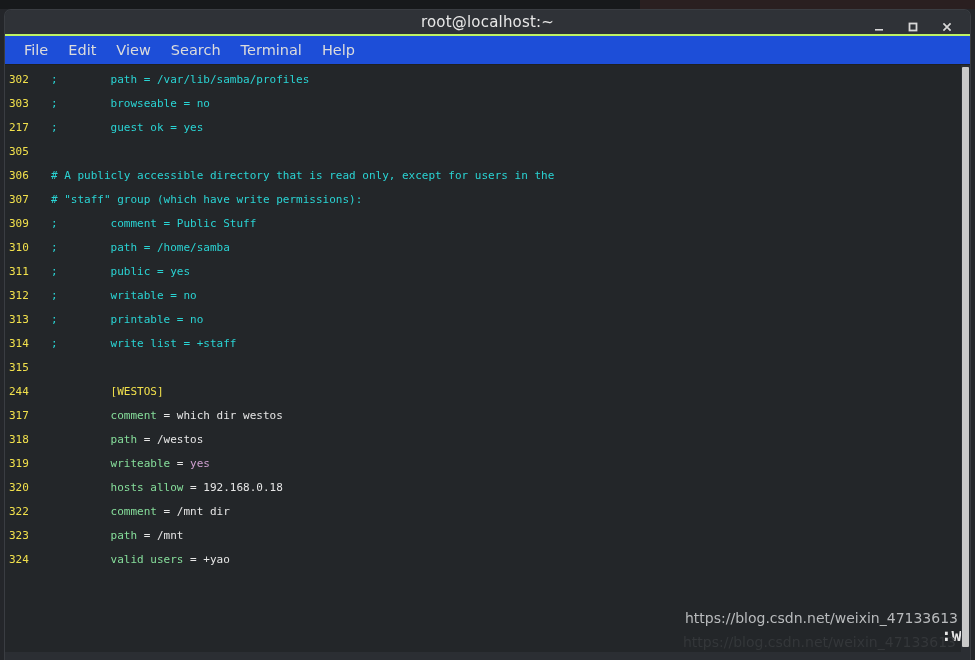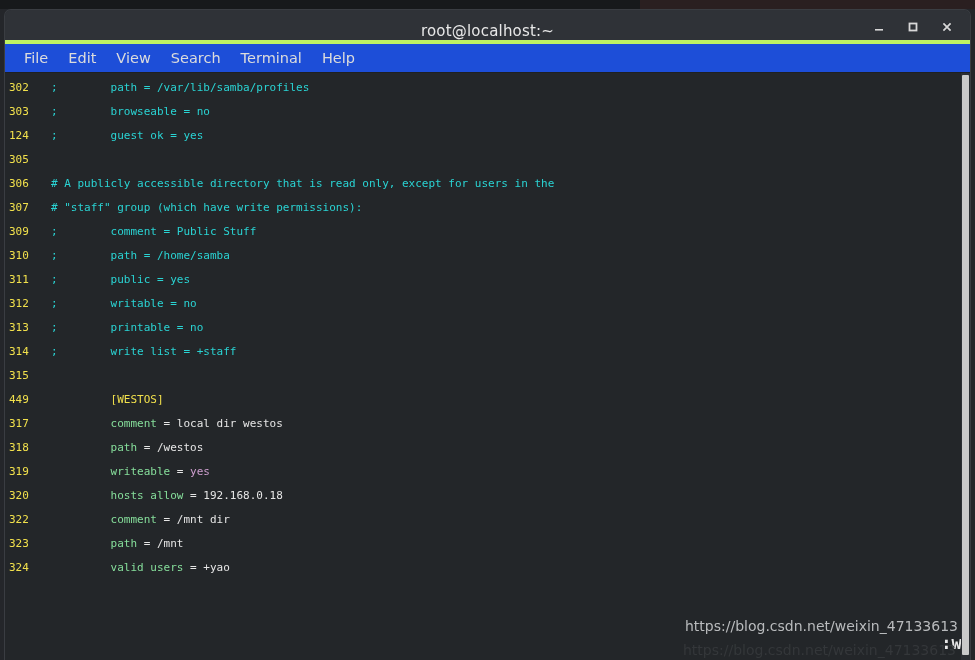--- a/index.html
+++ b/index.html
@@ -43,25 +43,25 @@
     border-top-left-radius: 7px;
     border-top-right-radius: 7px;
     border: 1px solid #3a3d42;
     border-bottom: none;
     overflow: hidden;
   }
 
   
   .titlebar {
     position: relative;
-    height: 34px;
+    height: 26px;
     background: #2f3237;
-    border-bottom: 4px solid #bef264;
-    display: flex;
-    align-items: flex-end;
+    border-bottom: 2px solid #bef264;
+    display: flex;
+    align-items: center;
     justify-content: center;
   }
   .title-text {
     font-family: "DejaVu Sans", sans-serif;
     font-size: 15px;
     color: #e8e8e8;
     letter-spacing: 0.2px;
   }
   .win-controls {
     position: absolute;
@@ -244,33 +244,33 @@
       <div class="menu-item">Search</div>
       <div class="menu-item">Terminal</div>
       <div class="menu-item">Help</div>
     </div>
 
     <div class="term">
 
       <div class="lines" id="lines-host">
           <div class="line"><span class="lnum">302</span><span class="c-cyan">;        path = /var/lib/samba/profiles</span></div>
           <div class="line"><span class="lnum">303</span><span class="c-cyan">;        browseable = no</span></div>
-          <div class="line"><span class="lnum">124</span><span class="c-cyan">;        guest ok = yes</span></div>
+          <div class="line"><span class="lnum">217</span><span class="c-cyan">;        guest ok = yes</span></div>
           <div class="line"><span class="lnum">305</span><span class="c-cyan"></span></div>
           <div class="line"><span class="lnum">306</span><span class="c-cyan"># A publicly accessible directory that is read only, except for users in the</span></div>
           <div class="line"><span class="lnum">307</span><span class="c-cyan"># "staff" group (which have write permissions):</span></div>
           <div class="line"><span class="lnum">309</span><span class="c-cyan">;        comment = Public Stuff</span></div>
           <div class="line"><span class="lnum">310</span><span class="c-cyan">;        path = /home/samba</span></div>
           <div class="line"><span class="lnum">311</span><span class="c-cyan">;        public = yes</span></div>
           <div class="line"><span class="lnum">312</span><span class="c-cyan">;        writable = no</span></div>
           <div class="line"><span class="lnum">313</span><span class="c-cyan">;        printable = no</span></div>
           <div class="line"><span class="lnum">314</span><span class="c-cyan">;        write list = +staff</span></div>
           <div class="line"><span class="lnum">315</span><span class="c-cyan"></span></div>
-          <div class="line"><span class="lnum">449</span><span class="c-white">         </span><span class="c-yellow">[WESTOS]</span></div>
-          <div class="line"><span class="lnum">317</span><span class="c-white">         </span><span class="c-green">comment</span><span class="c-white"> = local dir westos</span></div>
+          <div class="line"><span class="lnum">244</span><span class="c-white">         </span><span class="c-yellow">[WESTOS]</span></div>
+          <div class="line"><span class="lnum">317</span><span class="c-white">         </span><span class="c-green">comment</span><span class="c-white"> = which dir westos</span></div>
           <div class="line"><span class="lnum">318</span><span class="c-white">         </span><span class="c-green">path</span><span class="c-white"> = /westos</span></div>
           <div class="line"><span class="lnum">319</span><span class="c-white">         </span><span class="c-green">writeable</span><span class="c-white"> = </span><span class="c-purple">yes</span></div>
           <div class="line"><span class="lnum">320</span><span class="c-white">         </span><span class="c-green">hosts allow</span><span class="c-white"> = 192.168.0.18</span></div>
           <div class="line"><span class="lnum">322</span><span class="c-white">         </span><span class="c-green">comment</span><span class="c-white"> = /mnt dir</span></div>
           <div class="line"><span class="lnum">323</span><span class="c-white">         </span><span class="c-green">path</span><span class="c-white"> = /mnt</span></div>
           <div class="line"><span class="lnum">324</span><span class="c-white">         </span><span class="c-green">valid users</span><span class="c-white"> = +yao</span></div>
         </div>
 
       <div class="watermark">https://blog.csdn.net/weixin_47133613</div>
       <div class="watermark-ghost">https://blog.csdn.net/weixin_47133613</div>

